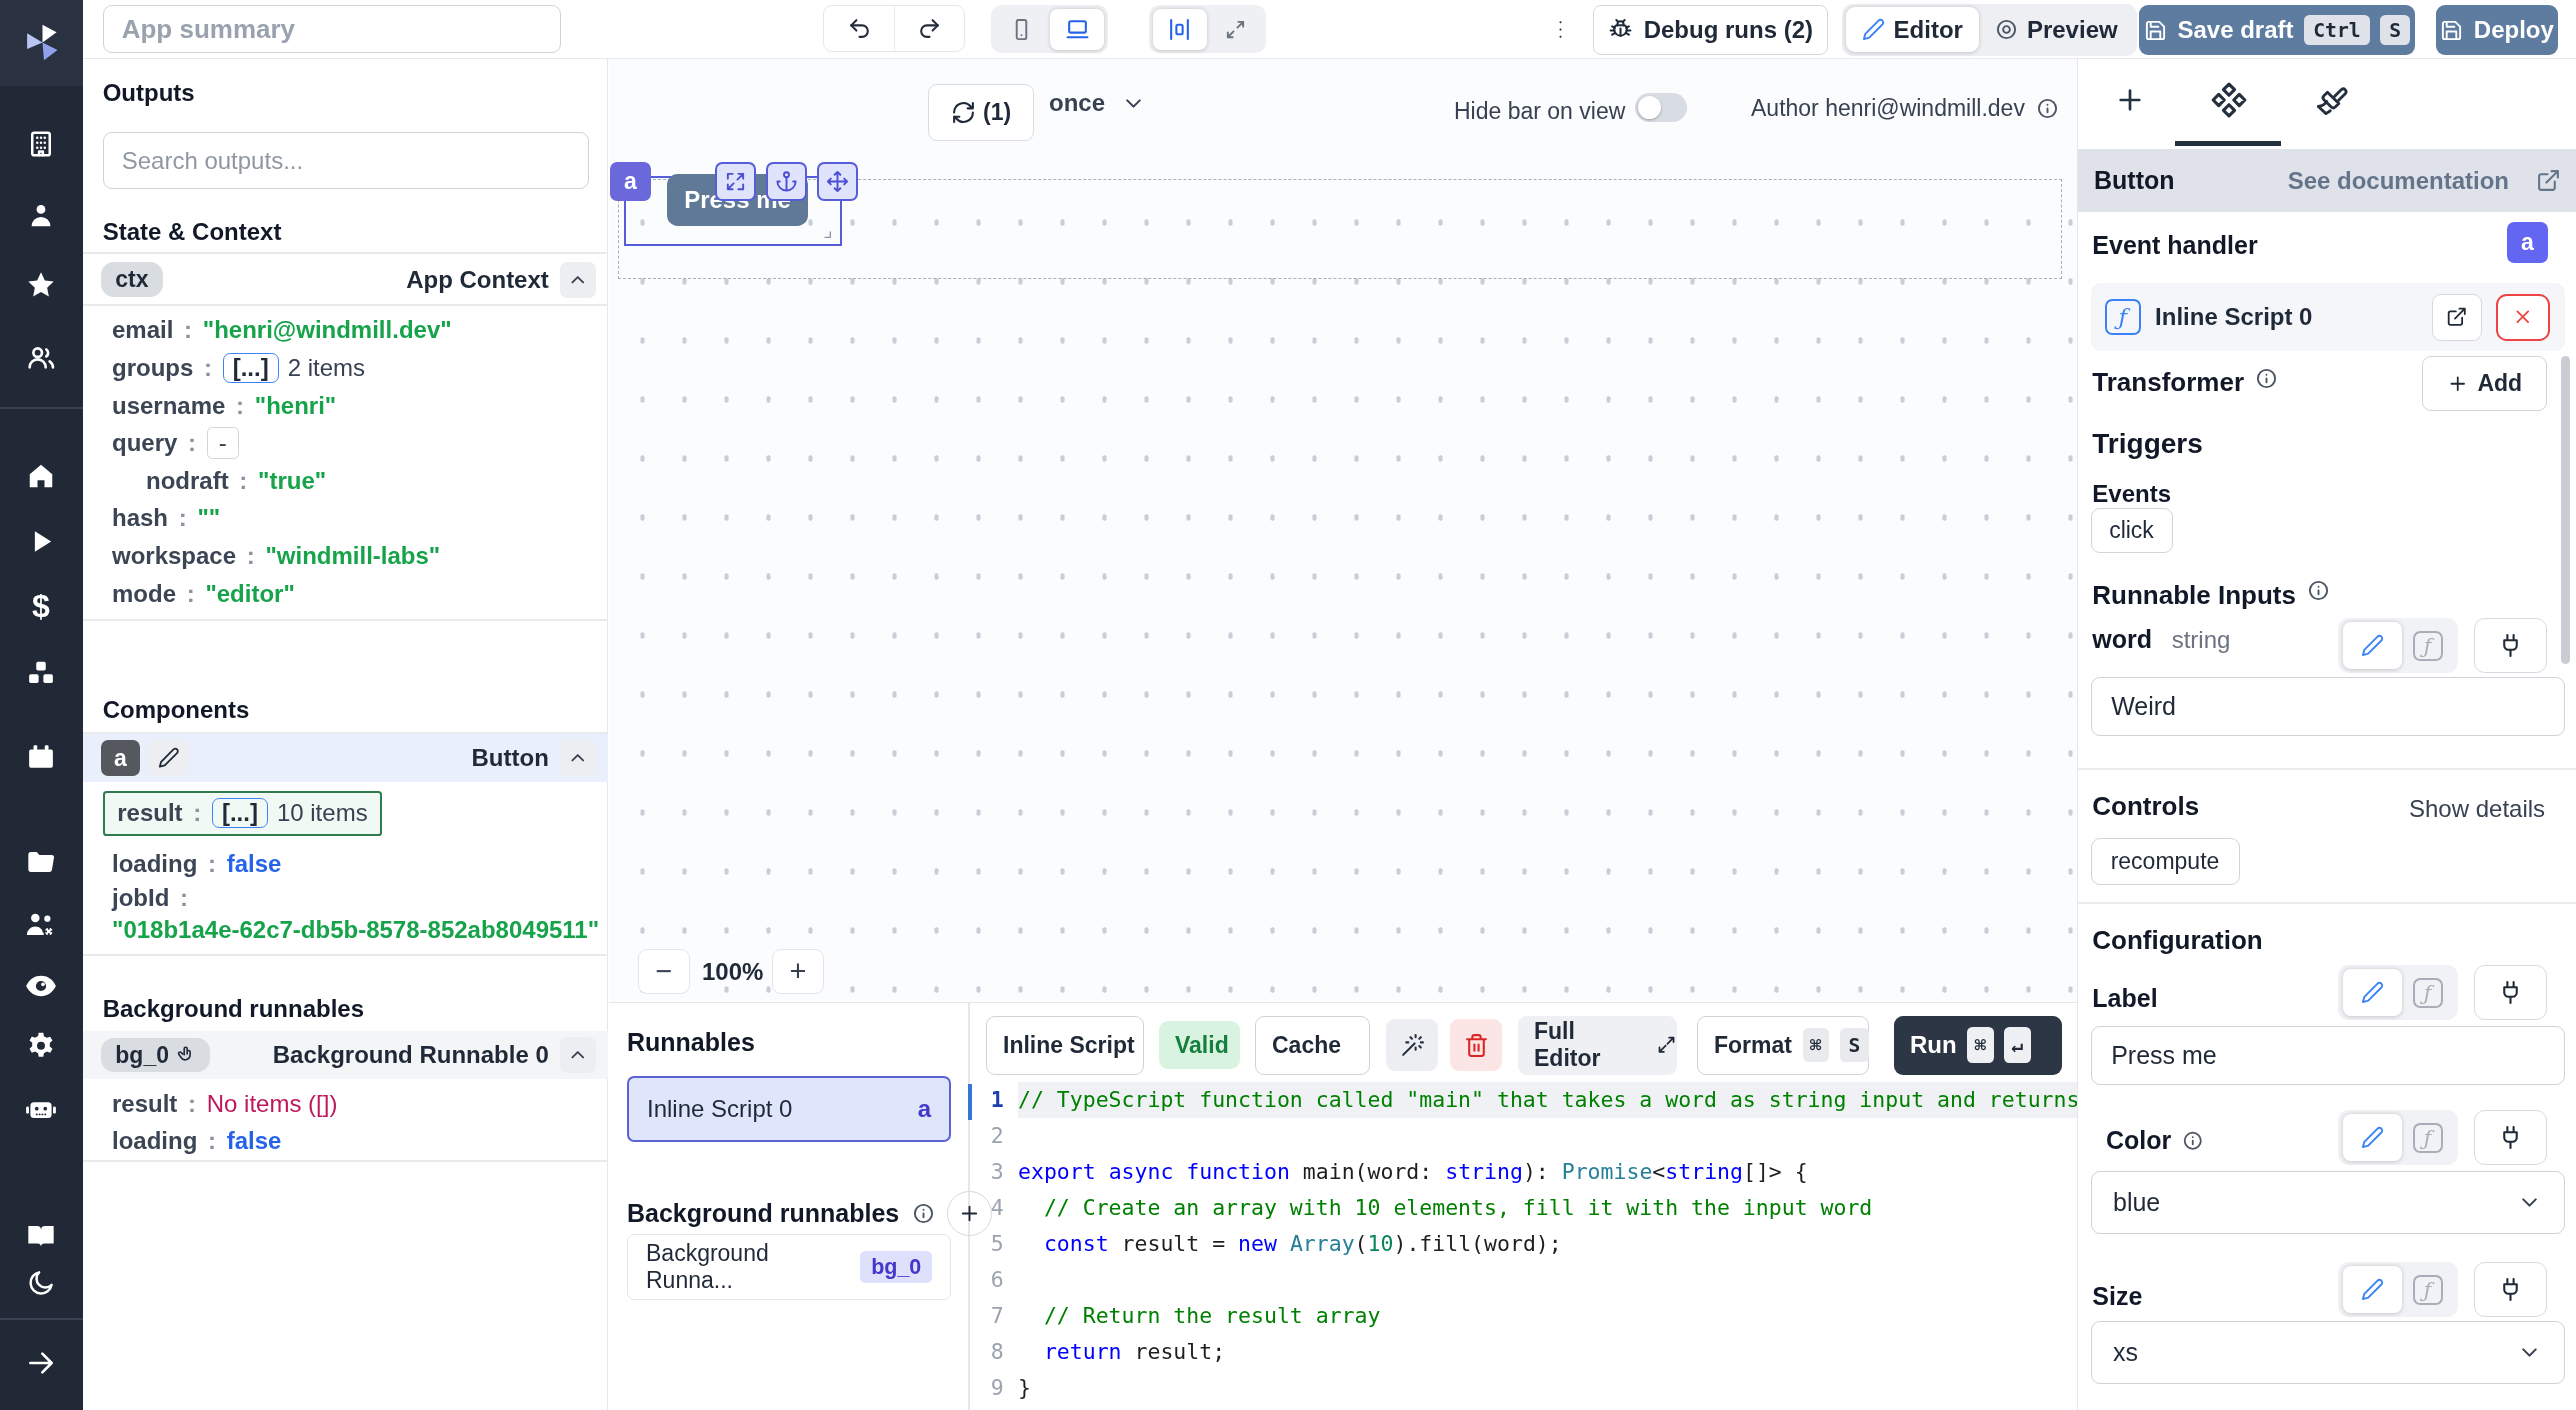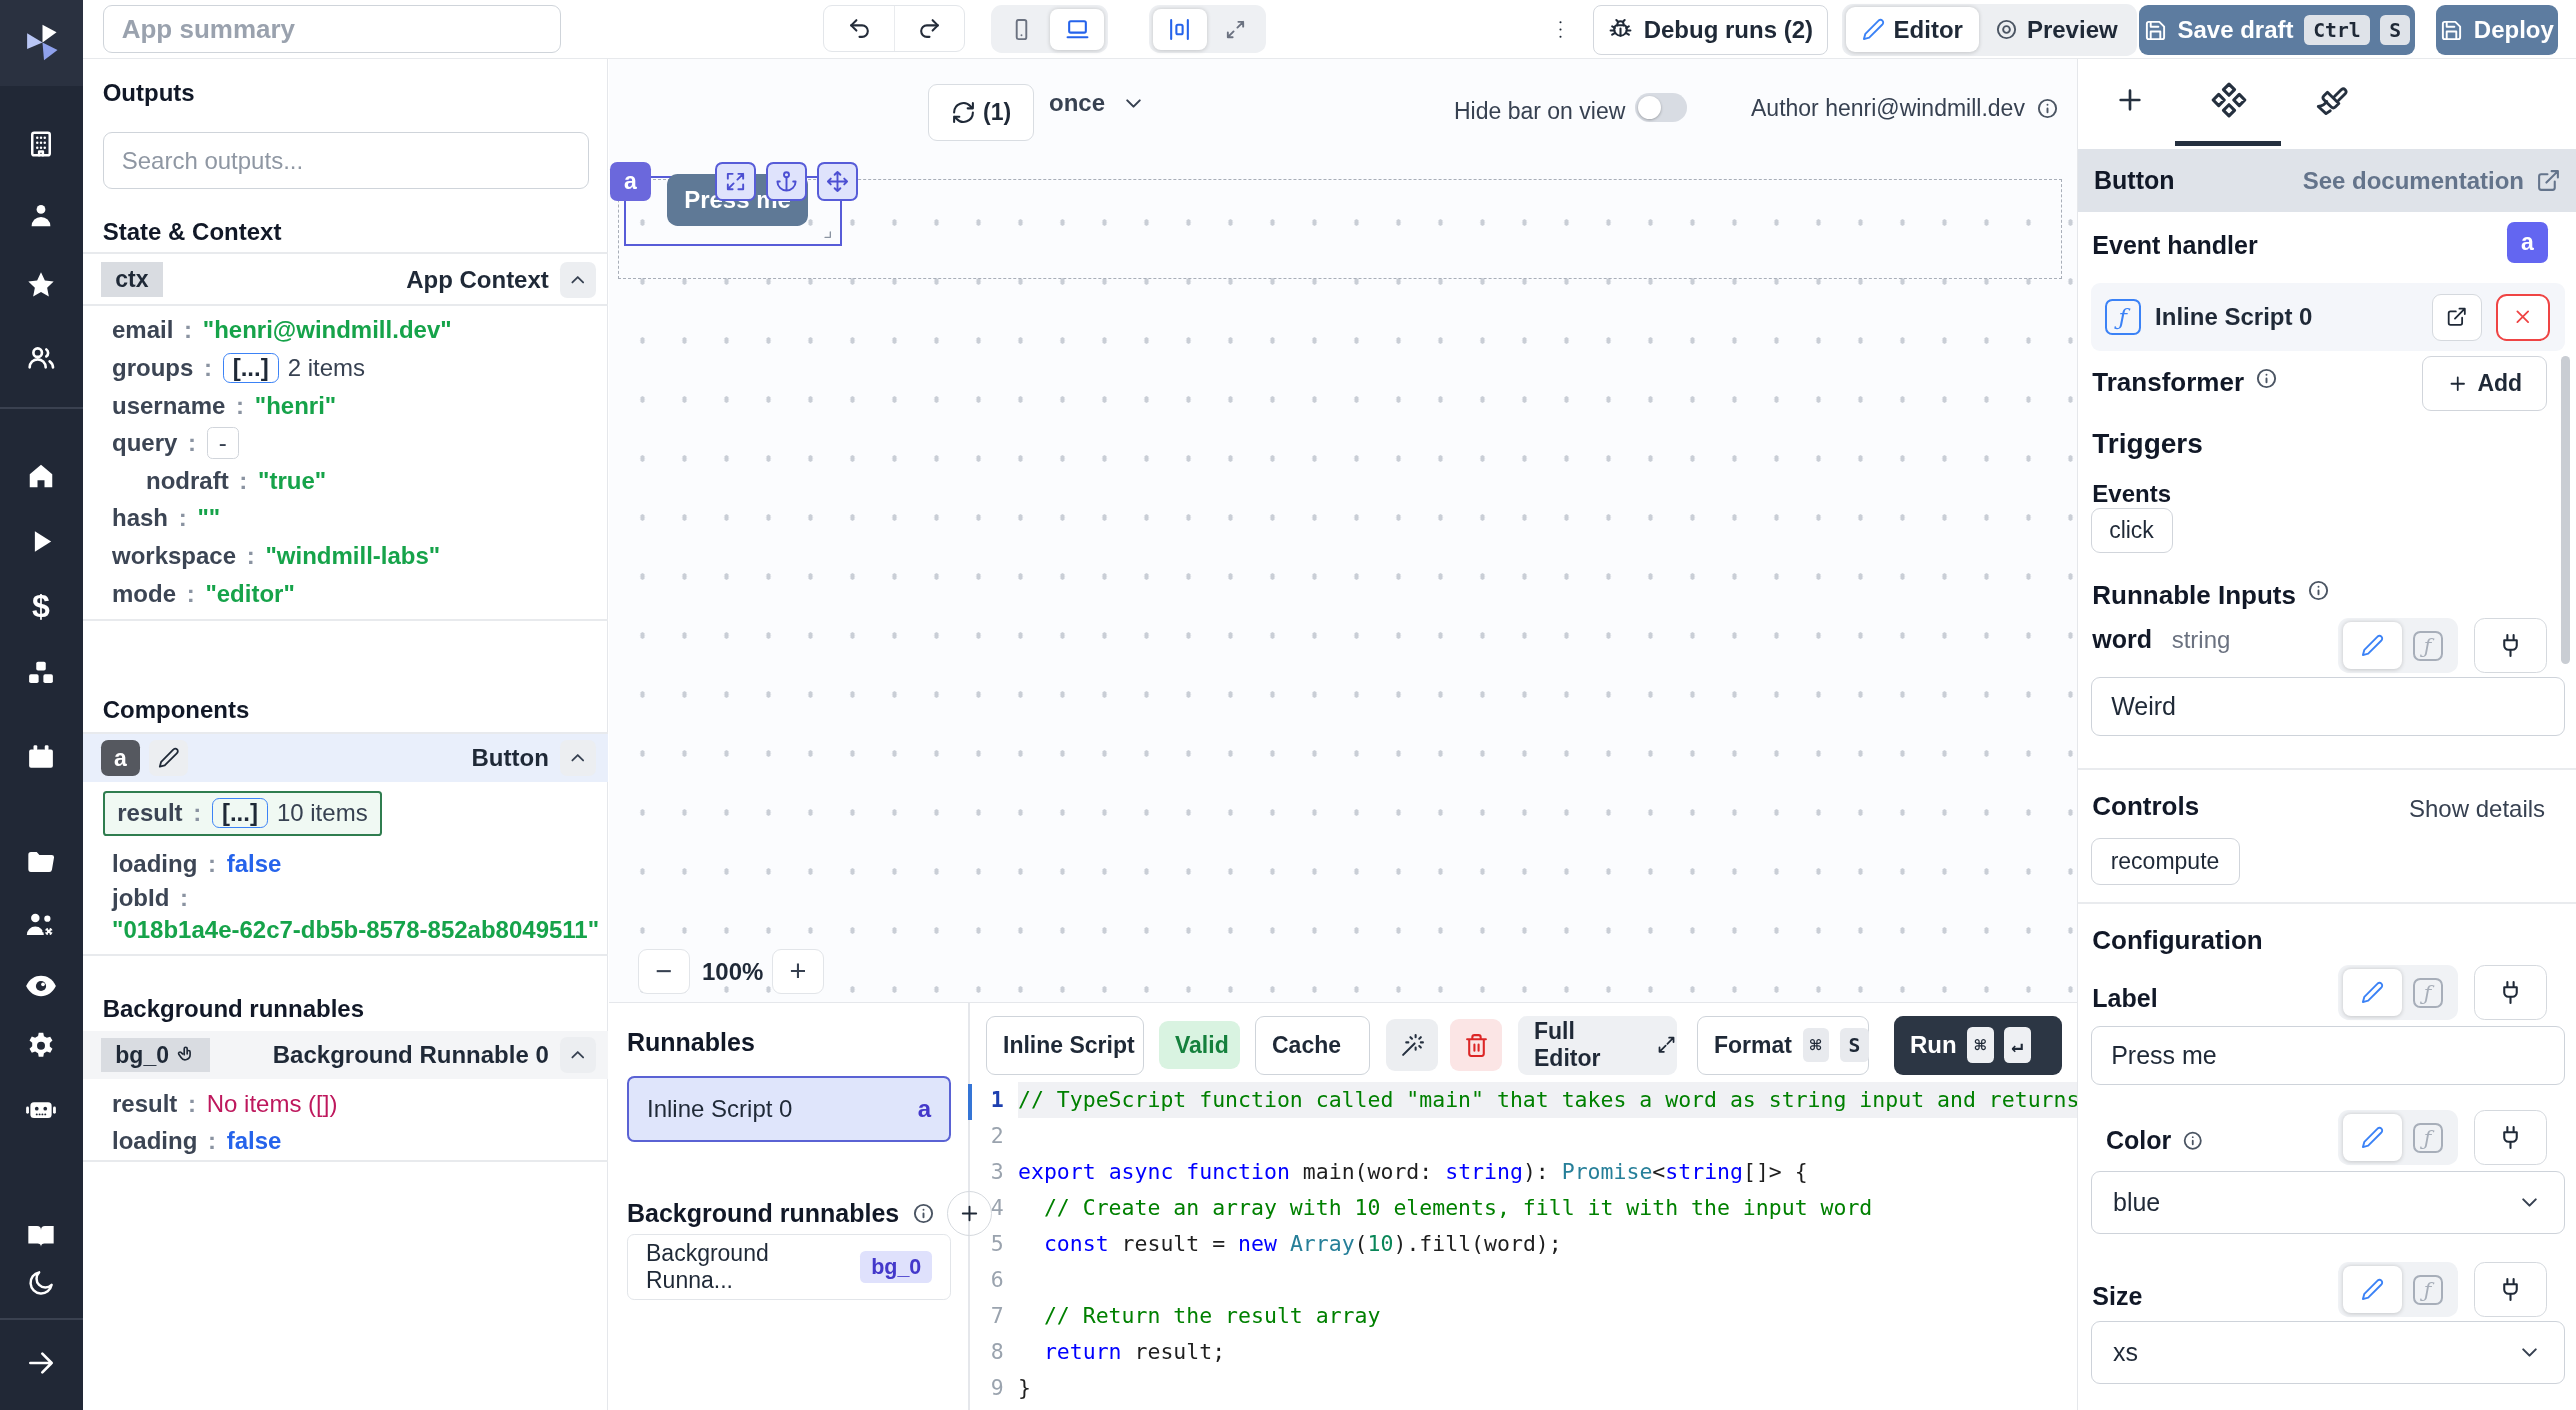--- a/index.html
+++ b/index.html
@@ -33,21 +33,21 @@
   .echip { display:flex; align-items:center; gap:9px; background:#fff; border-radius:9px; box-shadow:0 0.9px 4.5px rgba(0,0,0,.18); height:45px; padding:0 16px; font-weight:700; }
   .pchip { display:flex; align-items:center; gap:9px; height:45px; padding:0 16px; font-weight:600; color:#1f2937; }
 
   
   .leftpanel { left:83px; top:59px; width:525px; height:1352px; background:#fff; border-right:1.8px solid #e5e7eb; }
   .sect-title { position:absolute; left:19.7px; font-size:24px; font-weight:700; color:#111827; }
   .search { position:absolute; left:19.7px; top:73px; width:486px; height:57px; border:1.8px solid #cfd4da; border-radius:9px; padding:0 18px; font-size:24px; color:#374151; font-family:"Liberation Sans",sans-serif; outline:none; }
   .search::placeholder { color:#8f97a3; }
   .hr { position:absolute; left:0; width:525px; height:1.8px; background:#e8eaed; }
   .ohead { position:absolute; left:0; width:525px; height:47px; display:flex; align-items:center; padding:0 12.5px 0 18px; }
-  .gchip { background:#d9dce1; border-radius:0; font-weight:700; font-size:23px; color:#1f2937; padding:3.6px 14.3px; display:inline-flex; align-items:center; gap:7.2px; }
+  .gchip { background:#d9dce1; border-radius:13px; font-weight:700; font-size:23px; color:#1f2937; padding:3.6px 14.3px; display:inline-flex; align-items:center; gap:7.2px; }
   .otype { margin-left:auto; font-weight:600; font-size:24px; color:#1f2937; margin-right:10.7px; }
   .chevsq { width:36px; height:36px; background:#eceef1; border-radius:7.2px; display:flex; align-items:center; justify-content:center; color:#374151; }
   .kv { position:absolute; left:29px; height:38px; display:flex; align-items:center; font-size:24px; }
   .kv .k { font-weight:600; color:#3c4554; }
   .kv .c { color:#8a93a1; margin:0 10.7px; font-weight:700; }
   .v-str { color:#16a34a; font-weight:600; }
   .v-bool { color:#2563eb; font-weight:600; }
   .v-plain { color:#374151; }
   .dots-chip { border:1.8px solid #3b82f6; border-radius:7.2px; padding:0 9px; font-weight:600; color:#1f2937; margin-right:9px; }
   .dash-chip { border:1.8px solid #d1d5db; border-radius:5.4px; width:32px; height:32px; display:flex; align-items:center; justify-content:center; color:#374151; }
@@ -84,21 +84,21 @@
   .code-line.active .ct { background:#f0f1f4; }
   .code-line.active .gut { color:#1e40af; font-weight:600; }
   .tk-kw{color:#0000ff} .tk-cm{color:#008000} .tk-ty{color:#267f99} .tk-nu{color:#098658} .tk-pl{color:#1f1f1f}
   .vdiv { position:absolute; top:0; width:1.8px; height:408px; background:#e5e7eb; }
 
   
   .rightpanel { left:2077px; top:59px; width:499px; height:1352px; background:#fff; border-left:1.8px solid #e5e7eb; }
   .rtab { position:absolute; width:43px; height:43px; display:flex; align-items:center; justify-content:center; color:#25303f; }
   .rhead { position:absolute; left:0; top:90px; width:499px; height:63px; background:#dfe3e9; display:flex; align-items:center; padding:0 16px; }
   .rtitle { font-size:25px; font-weight:700; color:#111827; }
-  .seedoc { margin-left:auto; display:flex; align-items:center; gap:12px; color:#64748b; font-weight:600; font-size:24px; }
+  .seedoc { margin-left:auto; display:flex; align-items:center; gap:27px; color:#64748b; font-weight:600; font-size:24px; }
   .rh2 { position:absolute; left:14.3px; font-weight:700; color:#111827; }
   .ibadge { position:absolute; width:41px; height:41px; background:#6366f1; border-radius:7.2px; color:#fff; font-weight:700; display:flex; align-items:center; justify-content:center; }
   .scriptrow { position:absolute; left:12.5px; top:224px; width:474px; height:68px; background:#f4f6fa; border-radius:9px; display:flex; align-items:center; padding:0 14.3px; gap:14.3px; }
   .fsq { border:2.7px solid currentColor; border-radius:7.2px; display:flex; align-items:center; justify-content:center; font-style:italic; font-family:"DejaVu Serif",serif; }
   .wbtn { background:#fff; border:1.8px solid #d5d9de; border-radius:9px; display:flex; align-items:center; justify-content:center; color:#1f2937; }
   .xbtn { background:#fff; border:2.7px solid #ef4444; border-radius:10.7px; display:flex; align-items:center; justify-content:center; color:#ef4444; }
   .chip-lg { position:absolute; border:1.8px solid #d1d5db; border-radius:9px; background:#fff; display:flex; align-items:center; justify-content:center; font-size:23px; font-weight:500; color:#1f2937; }
   .seg { position:absolute; background:#f0f2f5; border-radius:10.7px; display:flex; align-items:center; padding:4.5px; height:55px; }
   .seg .sel { background:#fff; border-radius:8px; box-shadow:0 0.9px 4.5px rgba(0,0,0,.18); width:59px; height:47px; display:flex; align-items:center; justify-content:center; color:#3b82f6; }
   .seg .uns { width:52px; height:47px; display:flex; align-items:center; justify-content:center; color:#a7aeb9; }

